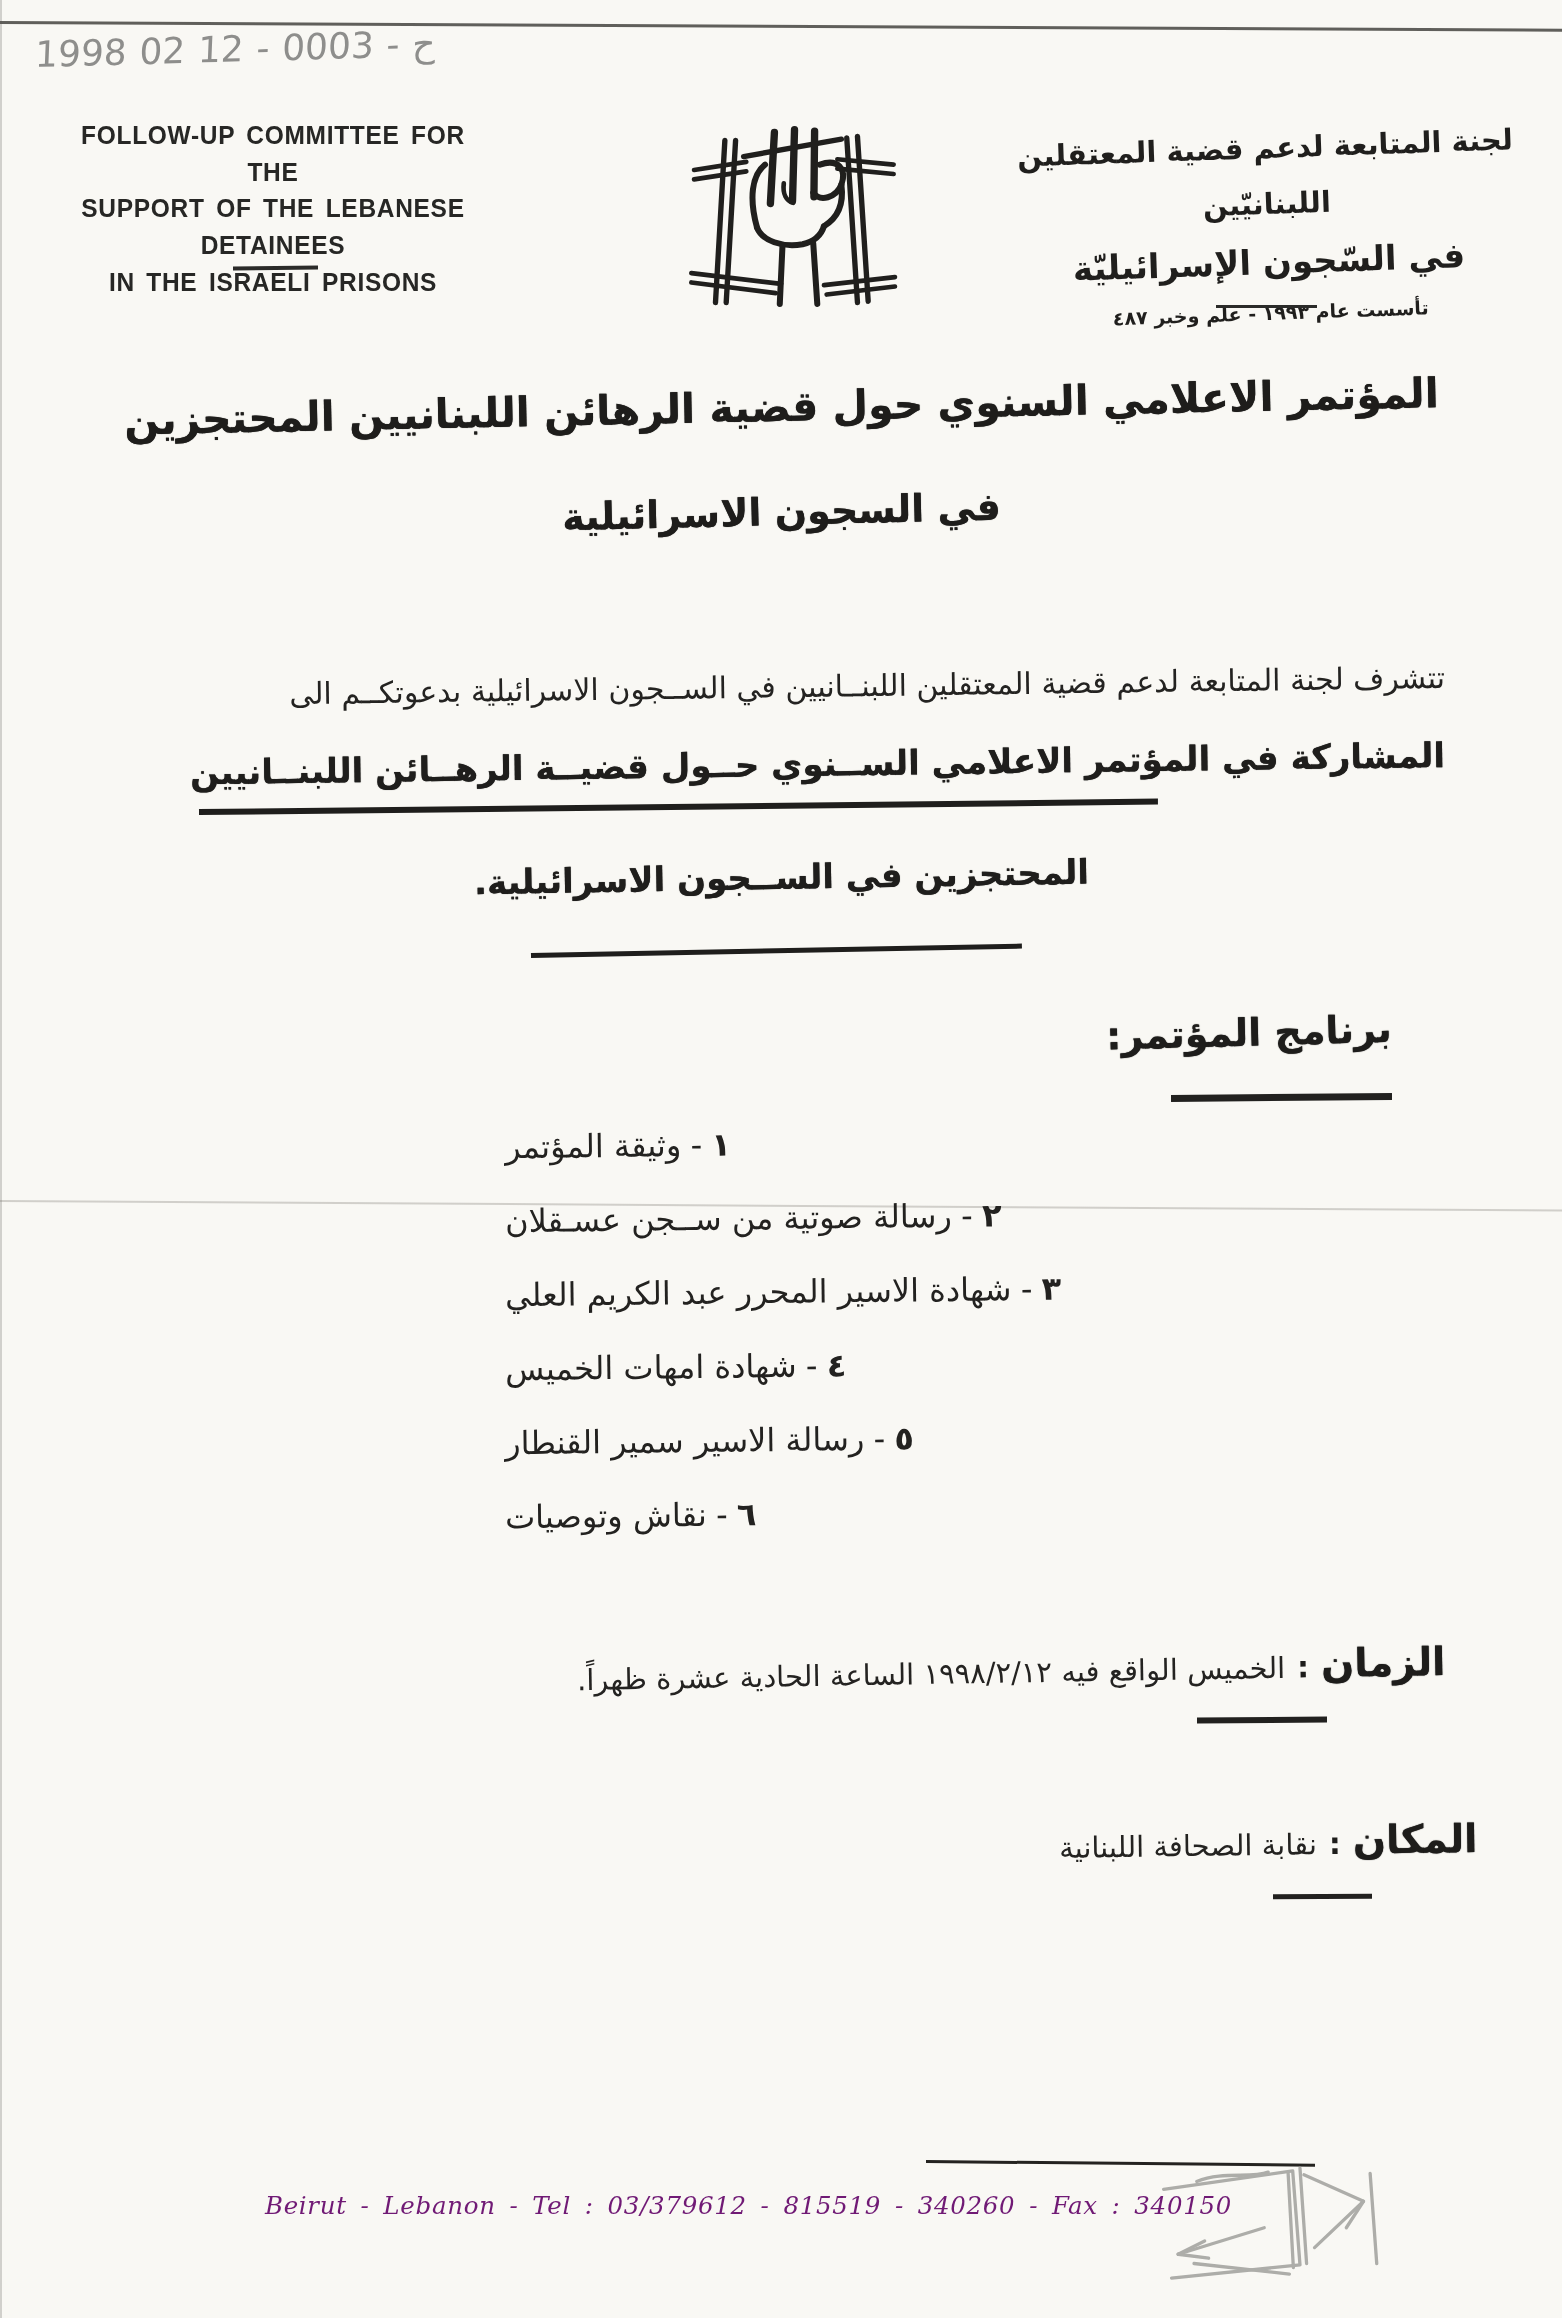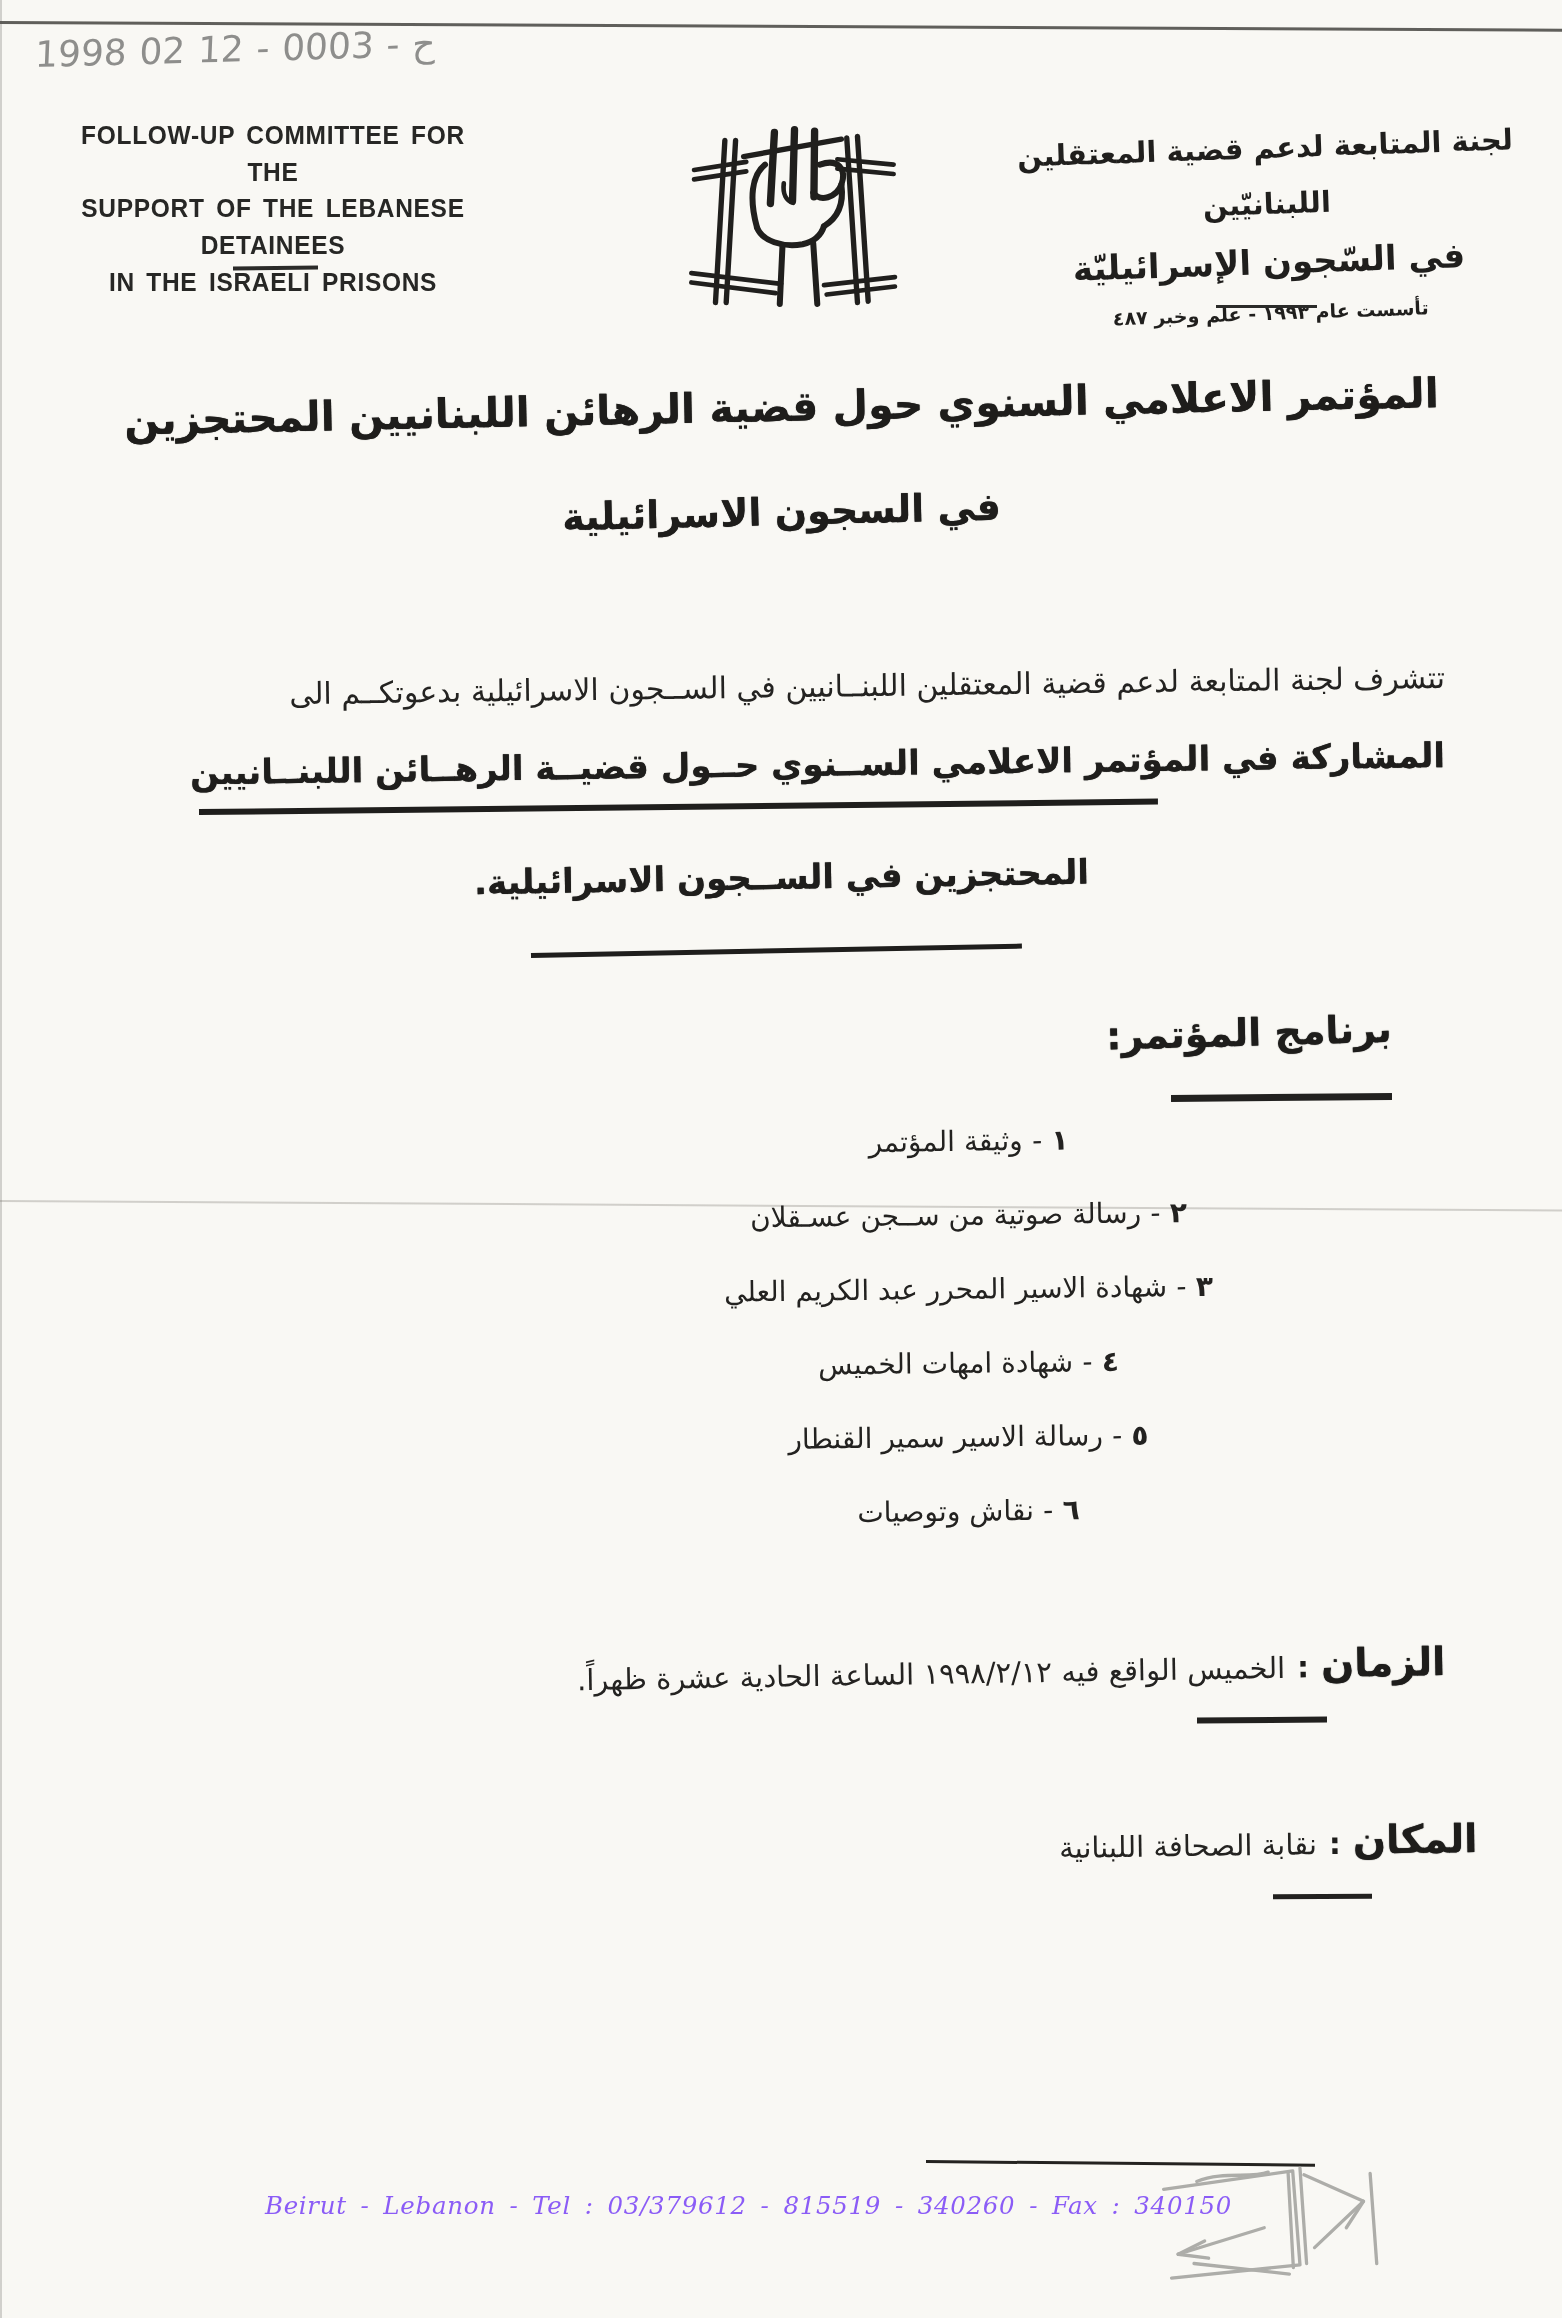--- a/index.html
+++ b/index.html
@@ -98,22 +98,22 @@
   .program-heading{
     right:171px;top:992px;
     direction:rtl;white-space:nowrap;
     font-weight:bold;font-size:38px;line-height:74px;
     transform:rotate(-1.5deg);transform-origin:right center;
     text-shadow:0 0 1px #1e1d1b;
   }
   .u-program{left:1171px;top:1094px;width:221px;height:6.6px;background:#22211f;transform:rotate(-.5deg);}
   .program-list{
     right:131px;top:1099px;width:927px;
-    direction:rtl;text-align:center;
-    font-size:28px;color:#232220;
+    direction:rtl;text-align:left;
+    font-size:32px;color:#232220;
   }
   .program-item{height:74px;line-height:74px;white-space:nowrap;transform:rotate(-.7deg);transform-origin:right center;}
   .program-item .num{font-weight:bold;}
   .program-item .dash{margin:0 9.3px;}
 
   
   .when{
     right:118px;top:1623px;
     direction:rtl;white-space:nowrap;line-height:78px;
     transform:rotate(-1deg);transform-origin:right center;
@@ -127,21 +127,21 @@
   .meta-sep{font-size:30px;margin:0 12px;font-weight:bold;}
   .meta-value{font-size:29px;color:#242321;}
   .u-when{left:1197px;top:1717px;width:130px;height:6px;background:#22211f;transform:rotate(-.4deg);}
   .u-where{left:1273px;top:1894px;width:99px;height:5.3px;background:#22211f;transform:rotate(-.4deg);}
 
   
   .footer{
     left:93px;top:2182px;width:1311px;
     text-align:center;white-space:nowrap;
     font-family:"DejaVu Serif",serif;font-style:italic;
-    font-size:24.5px;line-height:48px;color:#8b5cf6;
+    font-size:24.5px;line-height:48px;color:#701a75;
     word-spacing:5.3px;letter-spacing:0.7px;
   }
   .footer-darkline{left:926px;top:2160px;width:389px;height:3.3px;background:#242320;transform:rotate(.55deg);transform-origin:left center;}
   .doodle{left:1157px;top:2164px;width:278px;height:154px;}
 </style>
 </head>
 <body>
 
 <div class="page">
 

